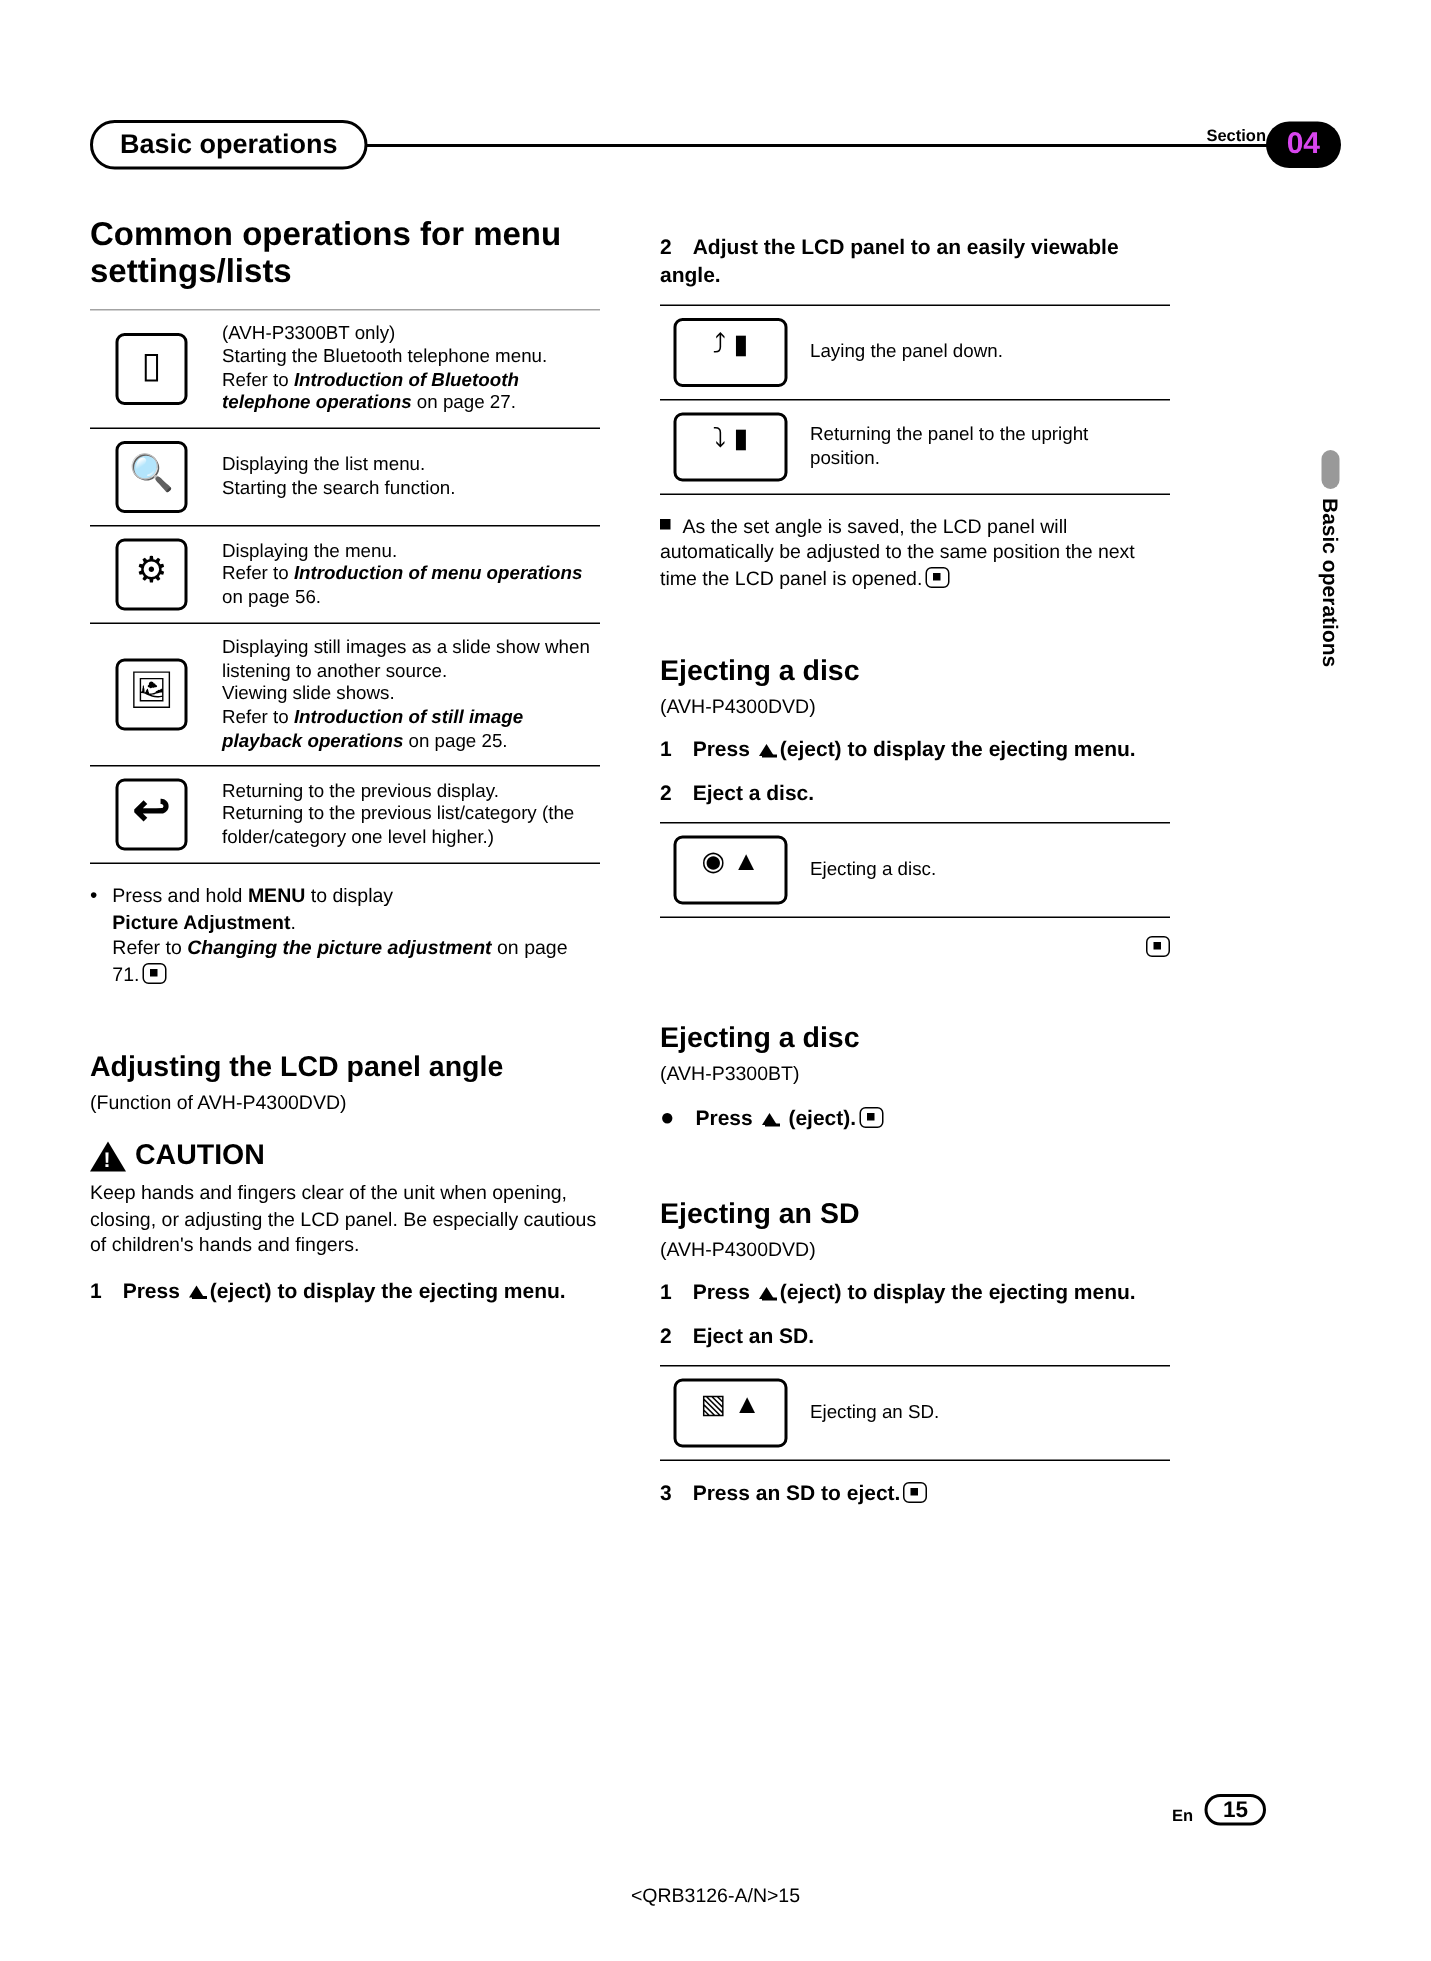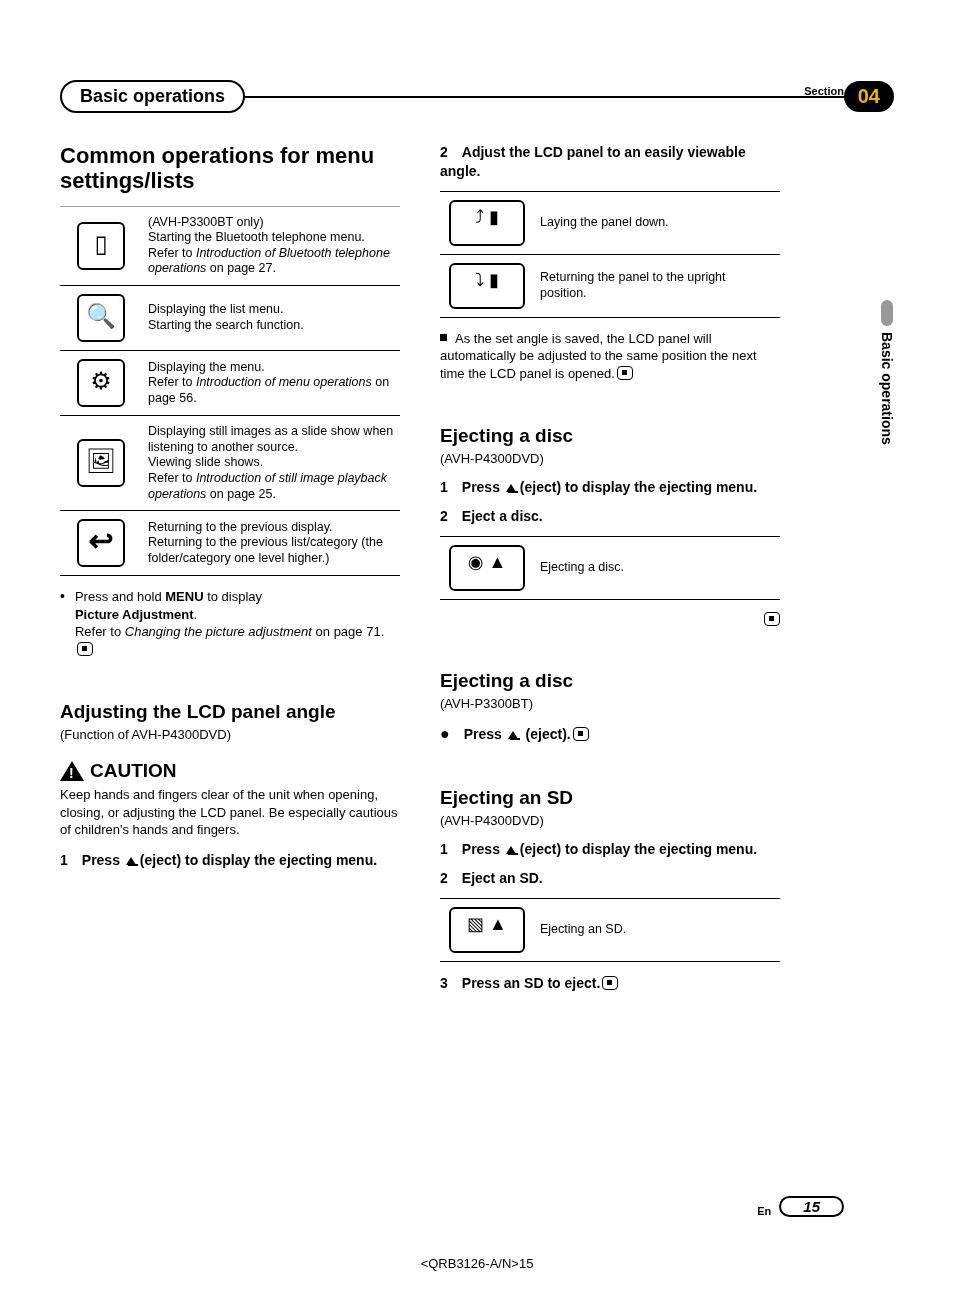--- a/index.html
+++ b/index.html
@@ -37,21 +37,21 @@
     font-weight: 900;
     flex: 0 0 auto;
   }
   .header-line {
     flex: 1;
     border-top: 2px solid #000;
     margin-left: -1px;
   }
   .header-badge {
     background: #000;
-    color: #eab308;
+    color: #d946ef;
     border-radius: 18px 18px 18px 18px;
     padding: 4px 14px;
     font-size: 20px;
     font-weight: 900;
     margin-left: -2px;
   }
   .columns {
     display: flex;
     gap: 40px;
   }
@@ -113,21 +113,21 @@
   .icon-box {
     display: inline-block;
     border: 2px solid #000;
     border-radius: 6px;
     width: 44px;
     height: 44px;
     line-height: 40px;
     font-size: 24px;
     text-align: center;
   }
-  .italic { font-style: italic; }
+  .italic { font-style: italic; font-weight: bold; }
   .bullet-row {
     display: flex;
     gap: 10px;
     margin-top: 12px;
     font-size: 13px;
     line-height: 1.35;
   }
   .bullet-dot {
     font-size: 14px;
     line-height: 1.2;
@@ -246,24 +246,23 @@
     align-items: flex-end;
     gap: 8px;
   }
   .footer .lang {
     font-size: 11px;
     font-weight: 700;
   }
   .footer .pg {
     border: 2px solid #000;
     border-radius: 14px;
-    padding: 0 22px;
+    padding: 0 10px;
     font-size: 15px;
     font-weight: 900;
-    font-style: italic;
   }
   .doc-code {
     position: absolute;
     bottom: 36px;
     left: 0; right: 0;
     text-align: center;
     font-size: 13px;
   }
   .right-end {
     text-align: right;
@@ -355,21 +354,21 @@
       <p class="body-p">Keep hands and fingers clear of the unit when opening, closing, or adjusting the LCD panel. Be especially cautious of children's hands and fingers.</p>
 
       <p class="step bold">
         <span class="num">1</span><span>Press </span><span class="eject-sym"></span><span class="eject-sym-line"></span><span>(eject) to display the ejecting menu.</span>
       </p>
 
     </div>
 
     <div class="col">
 
-      <p class="step bold" style="margin-top:0;">
+      <p class="step bold" style="margin-top:12px;">
         <span class="num">2</span><span>Adjust the LCD panel to an easily viewable angle.</span>
       </p>
 
       <table class="small-table">
         <tbody>
             <tr>
           <td class="icon-cell"><span class="wide-icon">⤴ ▮</span></td>
           <td>Laying the panel down.</td>
         </tr>
         <tr>

